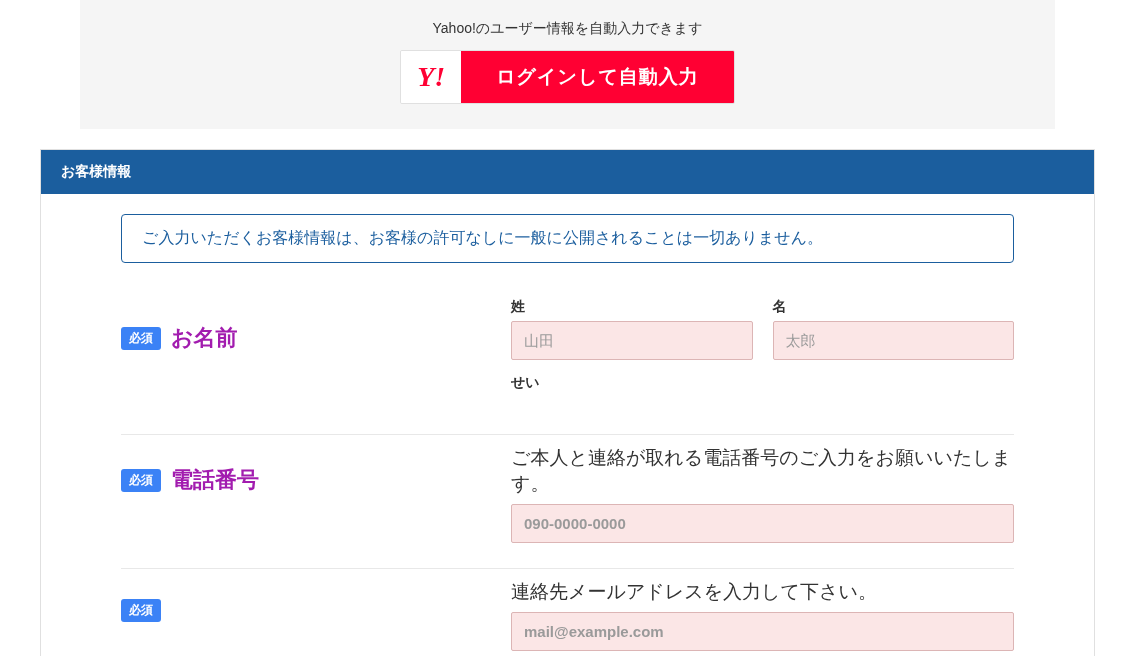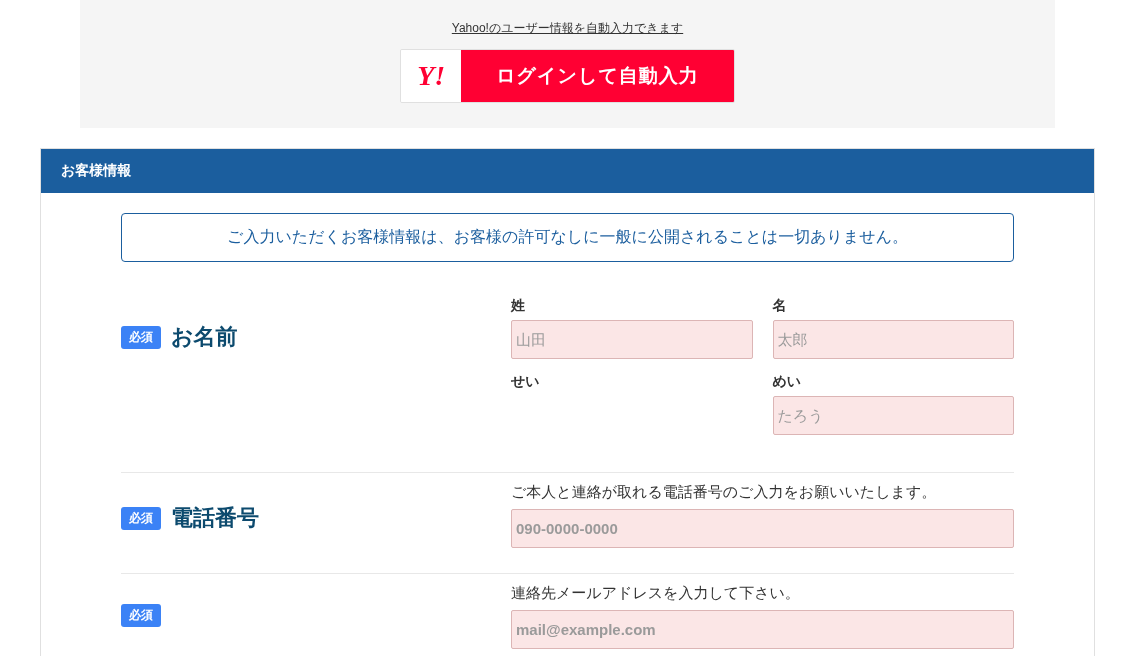--- a/index.html
+++ b/index.html
@@ -12,24 +12,23 @@
       background: #ffffff;
       padding: 0;
     }
     .yahoo-section {
       background: #f5f5f5;
       margin: 0 80px;
       padding: 20px 0 25px;
       text-align: center;
     }
     .yahoo-info-text {
-      font-size: 12px;
+      font-size: 14px;
       color: #333;
       margin-bottom: 12px;
-      text-decoration: underline;
     }
     .yahoo-button-wrapper {
       display: inline-flex;
       align-items: stretch;
       border: 1px solid #e0e0e0;
       border-radius: 2px;
       overflow: hidden;
       height: 54px;
     }
     .yahoo-logo {
@@ -65,21 +64,21 @@
       font-size: 14px;
       font-weight: bold;
     }
     .form-body {
       padding: 20px 80px 0;
     }
     .info-notice {
       border: 1px solid #1b5e9e;
       border-radius: 4px;
       padding: 13px 20px;
-      text-align: center;
+      text-align: left;
       color: #1b5e9e;
       font-size: 16px;
       margin-bottom: 25px;
     }
     .form-row {
       display: flex;
       align-items: flex-start;
       padding: 10px 0 25px;
       border-bottom: 1px solid #e8e8e8;
     }
@@ -99,21 +98,21 @@
       color: #fff;
       font-size: 12px;
       font-weight: bold;
       padding: 3px 8px;
       border-radius: 3px;
       margin-right: 10px;
     }
     .field-label {
       font-size: 22px;
       font-weight: bold;
-      color: #0c4a6e;
+      color: #a21caf;
     }
     .row-input-col {
       flex: 1;
     }
     .input-group-row {
       display: flex;
       gap: 20px;
       margin-bottom: 14px;
     }
     .input-group-row:last-child {
@@ -124,27 +123,27 @@
       min-width: 0;
     }
     .sub-label {
       font-size: 14px;
       font-weight: bold;
       color: #333;
       margin-bottom: 5px;
       display: block;
     }
     .help-text {
-      font-size: 15px;
+      font-size: 19px;
       color: #333;
       margin-bottom: 7px;
     }
     .text-input {
       width: 100%;
-      padding: 10px 4px;
+      padding: 10px 12px;
       border: 1px solid #dcb5b5;
       background: #fbe6e6;
       font-size: 15px;
       color: #333;
       border-radius: 2px;
     }
     .text-input::placeholder {
       color: #9a9a9a;
     }
     .text-input.full {
@@ -190,24 +189,20 @@
           </div>
           <div class="input-group">
             <span class="sub-label">名</span>
             <input type="text" class="text-input" placeholder="太郎" style="">
           </div>
         </div>
         <div class="input-group-row">
           <div class="input-group">
             <span class="sub-label">せい</span>
           </div>
-          <div class="input-group">
-            <span class="sub-label">めい</span>
-            <input type="text" class="text-input" placeholder="たろう" style="">
-          </div>
         </div>
       </div>
     </div>
 
     <div class="form-row phone-row">
       <div class="row-label-col">
         <span class="required-badge">必須</span>
         <span class="field-label">電話番号</span>
       </div>
       <div class="row-input-col">

